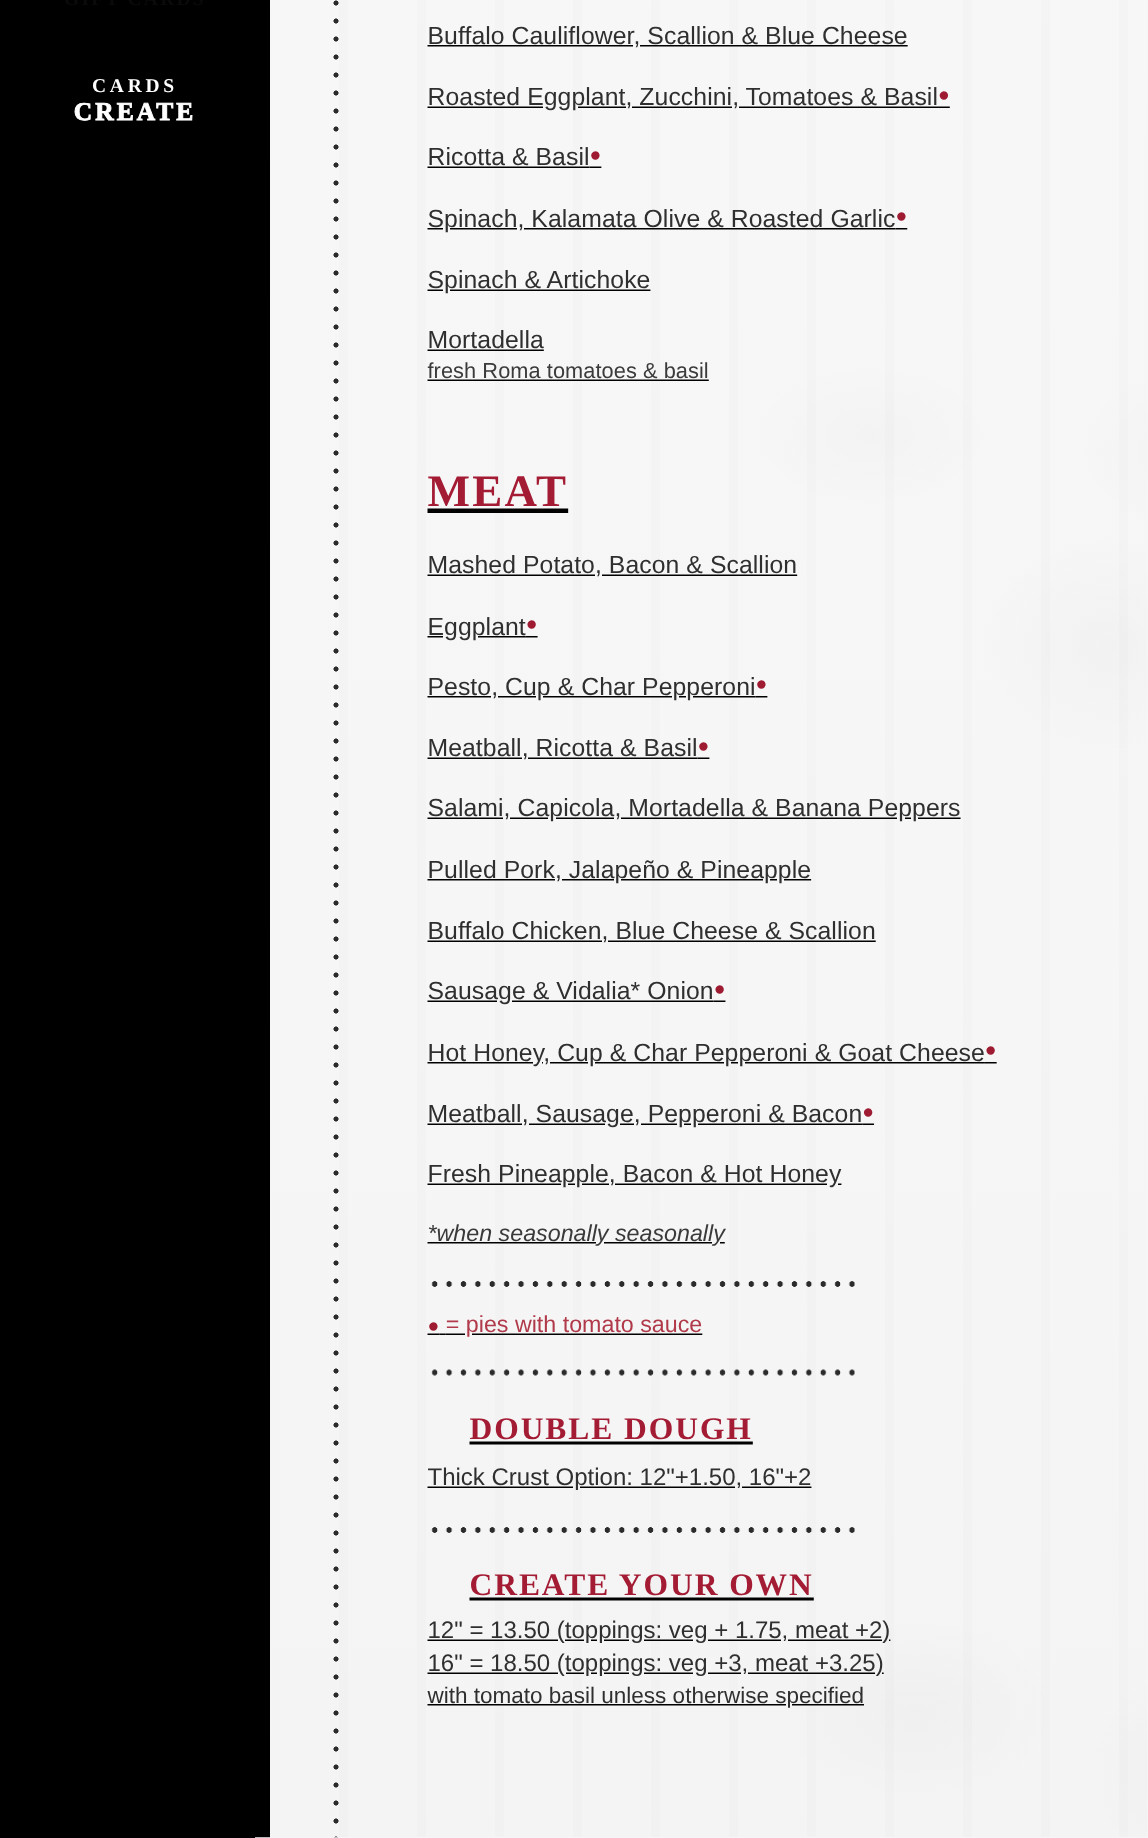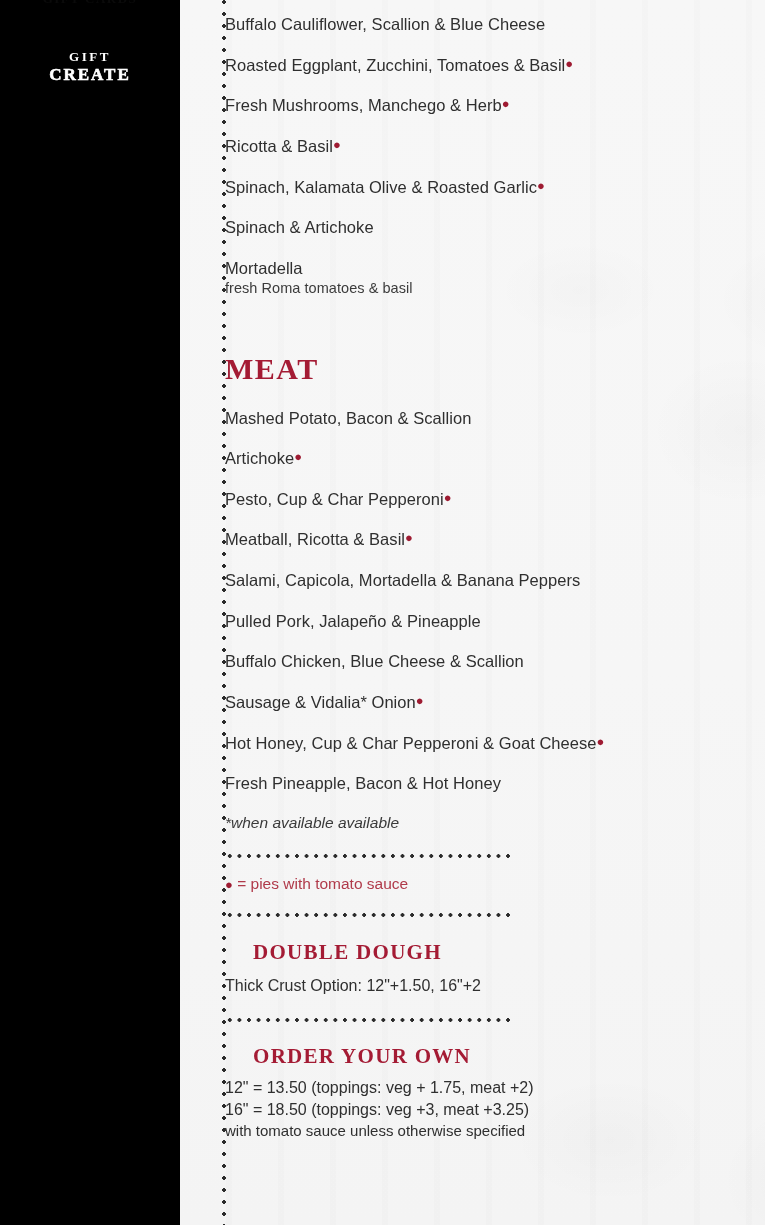--- a/index.html
+++ b/index.html
@@ -83,21 +83,22 @@
     width:4px; height:1232px;
     background-image:radial-gradient(circle, #2b2b2b 1.6px, rgba(0,0,0,0) 1.8px);
     background-size:4px 12px;
     background-repeat:repeat-y;
     z-index:2;
   }
 
   .content {
     position:relative;
     z-index:3;
-    padding:0 0 0 45px;
+    padding:0 0 0 105px;
+    text-decoration:underline;
   }
 
   
   .item {
     font-size:16.5px;
     color:#2f2f2f;
     line-height:1.25;
     letter-spacing:0.05px;
     white-space:nowrap;
   }
@@ -160,73 +161,73 @@
 </style>
 </head>
 <body>
 
 <div class="page">
 
   <aside class="sidebar">
     <div class="nav-cut">GIFT CARDS</div>
 
     <div class="order-online">
-      <span class="l1">GIFT</span>
+      <span class="l1">CARDS</span>
       <span class="l2">CREATE</span>
     </div>
   </aside>
 
   <main class="main">
     <div class="v-dots"></div>
 
     <div class="content">
 
       <div class="list" id="veg-list" style="padding-top:14px;">
           <div class="item"><span>Buffalo Cauliflower, Scallion &amp; Blue Cheese</span></div>
           <div class="item"><span>Roasted Eggplant, Zucchini, Tomatoes &amp; Basil</span><span class="dot">●</span></div>
-          <div class="item"><span>Fresh Mushrooms, Manchego &amp; Herb</span><span class="dot">●</span></div>
           <div class="item"><span>Ricotta &amp; Basil</span><span class="dot">●</span></div>
           <div class="item"><span>Spinach, Kalamata Olive &amp; Roasted Garlic</span><span class="dot">●</span></div>
           <div class="item"><span>Spinach &amp; Artichoke</span></div>
           <div class="item with-sub"><span>Mortadella</span><span class="sub">fresh Roma tomatoes &amp; basil</span></div>
         </div>
 
       <div class="sec-head big" style="margin-top:54px;margin-bottom:22px;">MEAT</div>
 
       <div class="list" id="meat-list">
           <div class="item"><span>Mashed Potato, Bacon &amp; Scallion</span></div>
-          <div class="item"><span>Artichoke</span><span class="dot">●</span></div>
+          <div class="item"><span>Eggplant</span><span class="dot">●</span></div>
           <div class="item"><span>Pesto, Cup &amp; Char Pepperoni</span><span class="dot">●</span></div>
           <div class="item"><span>Meatball, Ricotta &amp; Basil</span><span class="dot">●</span></div>
           <div class="item"><span>Salami, Capicola, Mortadella &amp; Banana Peppers</span></div>
           <div class="item"><span>Pulled Pork, Jalapeño &amp; Pineapple</span></div>
           <div class="item"><span>Buffalo Chicken, Blue Cheese &amp; Scallion</span></div>
           <div class="item"><span>Sausage &amp; Vidalia* Onion</span><span class="dot">●</span></div>
           <div class="item"><span>Hot Honey, Cup &amp; Char Pepperoni &amp; Goat Cheese</span><span class="dot">●</span></div>
+          <div class="item"><span>Meatball, Sausage, Pepperoni &amp; Bacon</span><span class="dot">●</span></div>
           <div class="item"><span>Fresh Pineapple, Bacon &amp; Hot Honey</span></div>
         </div>
 
-      <div class="note-italic" style="margin-top:15px;">*when available available</div>
+      <div class="note-italic" style="margin-top:15px;">*when seasonally seasonally</div>
 
       <div class="h-dots" style="margin-top:22px;"></div>
 
       <div class="legend" style="margin-top:17px;">
         <span class="lgdot">●</span>
         <span>= pies with tomato sauce</span>
       </div>
 
       <div class="h-dots" style="margin-top:20px;"></div>
 
       <div class="sec-head med" style="margin-top:23px;">DOUBLE DOUGH</div>
       <div class="price-line" style="margin-top:10px;">Thick Crust Option: 12"+1.50, 16"+2</div>
 
       <div class="h-dots" style="margin-top:21px;"></div>
 
-      <div class="sec-head med" style="margin-top:22px;">ORDER YOUR OWN</div>
+      <div class="sec-head med" style="margin-top:22px;">CREATE YOUR OWN</div>
       <div id="cyo-lines" style="margin-top:8px;">
           <div class="price-line">12" = 13.50 (toppings: veg + 1.75, meat +2)</div>
           <div class="price-line">16" = 18.50 (toppings: veg +3, meat +3.25)</div>
         </div>
-      <div class="price-line small">with tomato sauce unless otherwise specified</div>
+      <div class="price-line small">with tomato basil unless otherwise specified</div>
 
     </div>
   </main>
 </div>
 
 </body></html>

